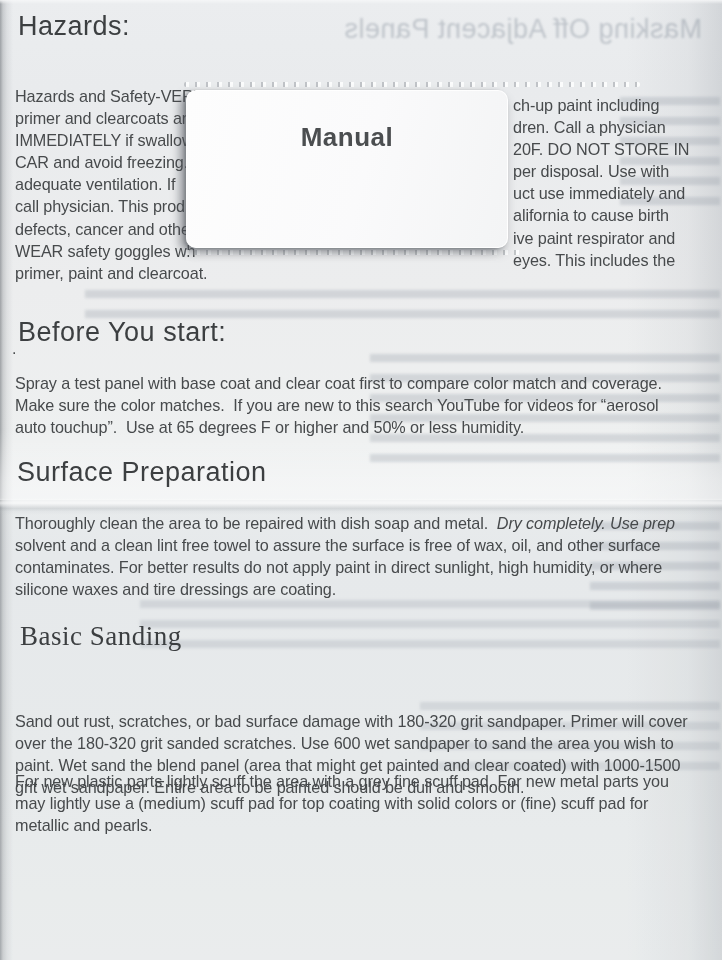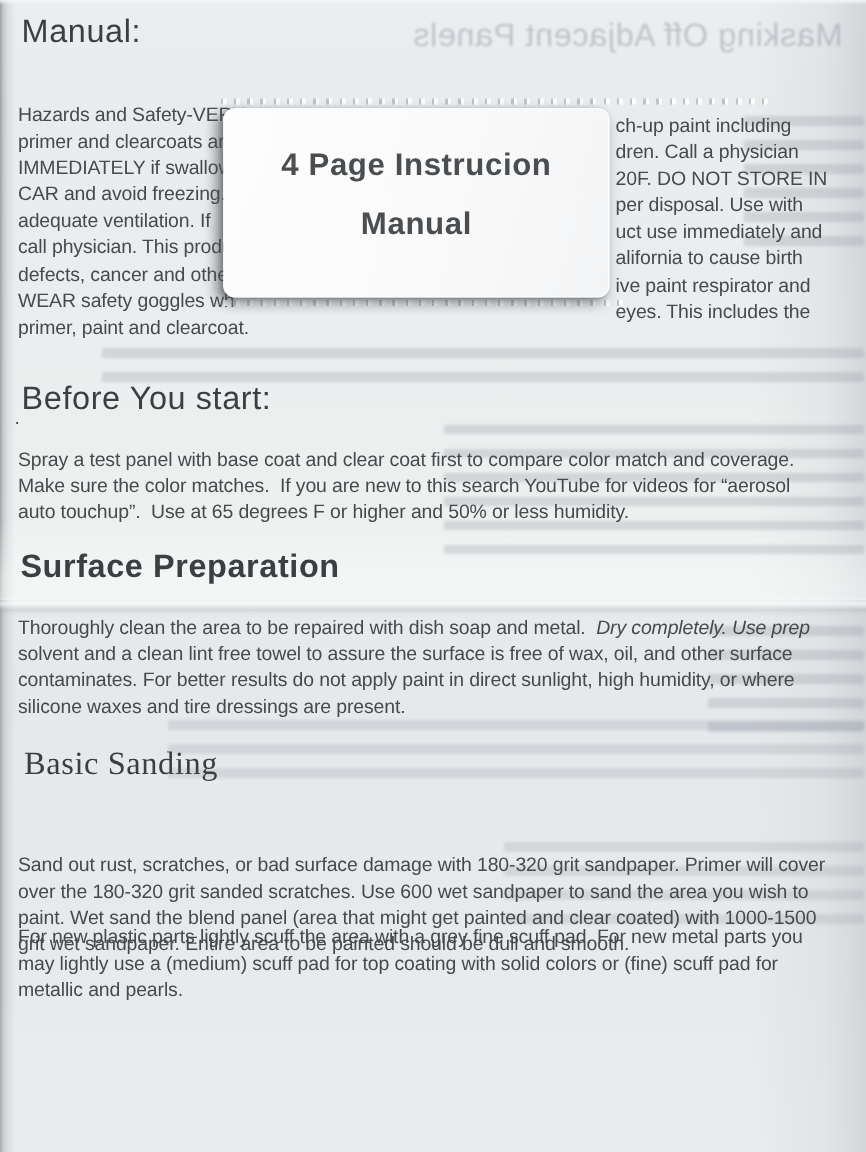--- a/index.html
+++ b/index.html
@@ -54,21 +54,21 @@
 <div class="layer crease"></div>
 
 <div class="layer bleed-heading">Masking Off Adjacent Panels</div>
 <div class="layer bleed-lines" style="left:620px;top:95px;width:100px;height:120px;"></div>
 <div class="layer bleed-lines" style="left:85px;top:288px;width:635px;height:34px;"></div>
 <div class="layer bleed-lines" style="left:370px;top:352px;width:350px;height:110px;"></div>
 <div class="layer bleed-lines" style="left:590px;top:520px;width:130px;height:95px;"></div>
 <div class="layer bleed-lines" style="left:140px;top:598px;width:580px;height:62px;opacity:.85;"></div>
 <div class="layer bleed-lines" style="left:420px;top:700px;width:300px;height:75px;opacity:.8;"></div>
 
-<div class="layer h" style="left:18px;top:11px;">Manual:</div>
+<div class="layer h" style="left:18px;top:11px;">Hazards:</div>
 <div class="layer body-text warn-col" style="left:15px;top:85px;">Hazards and Safety-VERY
 primer and clearcoats ar
 IMMEDIATELY if swallow
 CAR and avoid freezing.
 adequate ventilation. If
 call physician. This produ
 defects, cancer and othe
 WEAR safety goggles wh</div>
 <div class="layer body-text warn-col" style="left:513px;top:94px;">ch-up paint including
 dren. Call a physician
@@ -76,34 +76,33 @@
 per disposal. Use with
 uct use immediately and
 alifornia to cause birth
 ive paint respirator and
 eyes. This includes the</div>
 <div class="layer body-text" style="left:15px;top:262px;">primer, paint and clearcoat.</div>
 
 <div class="layer perf" style="left:184px;top:82px;width:456px;"></div>
 <div class="layer perf" style="left:184px;top:250px;width:340px;"></div>
 <div class="layer sticker">
-    <div class="stk-line">4 Page Instrucion</div>
     <div class="stk-line">Manual</div>
   </div>
 
 <div class="layer h" style="left:18px;top:317px;">Before You start:</div>
 <div class="layer stray" style="left:12px;top:340px;">.</div>
 <div class="layer body-text" style="left:15px;top:372px;">Spray a test panel with base coat and clear coat first to compare color match and coverage.
 Make sure the color matches.  If you are new to this search YouTube for videos for “aerosol
 auto touchup”.  Use at 65 degrees F or higher and 50% or less humidity.</div>
 
-<div class="layer h" style="left:17px;top:457px;font-weight:bold;">Surface Preparation</div>
+<div class="layer h" style="left:17px;top:457px;">Surface Preparation</div>
 <div class="layer body-text" style="left:15px;top:512px;"><span><span>Thoroughly clean the area to be repaired with dish soap and metal.  </span><span class="it">Dry completely. Use prep</span></span><div>solvent and a clean lint free towel to assure the surface is free of wax, oil, and other surface
 contaminates. For better results do not apply paint in direct sunlight, high humidity, or where
-silicone waxes and tire dressings are present.</div></div>
+silicone waxes and tire dressings are coating.</div></div>
 
 <div class="layer h" style="left:20px;top:621px;font-family:Liberation Serif, serif;">Basic Sanding</div>
 <div class="layer body-text" style="left:15px;top:710px;">Sand out rust, scratches, or bad surface damage with 180-320 grit sandpaper. Primer will cover
 over the 180-320 grit sanded scratches. Use 600 wet sandpaper to sand the area you wish to
 paint. Wet sand the blend panel (area that might get painted and clear coated) with 1000-1500
 grit wet sandpaper. Entire area to be painted should be dull and smooth.</div>
 <div class="layer body-text" style="left:15px;top:770px;">For new plastic parts lightly scuff the area with a grey fine scuff pad. For new metal parts you
 may lightly use a (medium) scuff pad for top coating with solid colors or (fine) scuff pad for
 metallic and pearls.</div>
 

